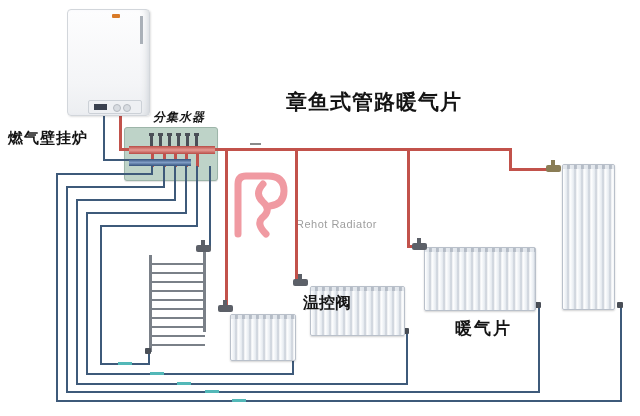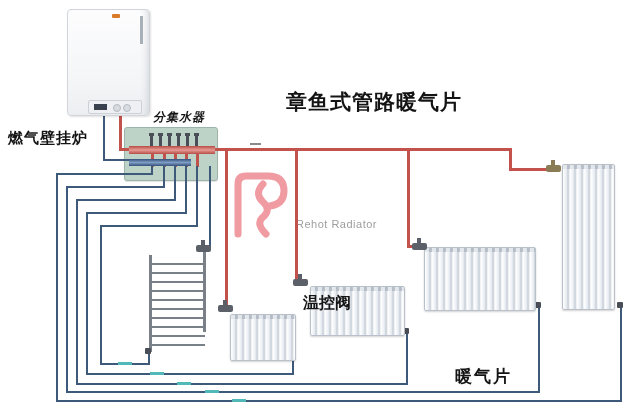--- a/index.html
+++ b/index.html
@@ -43,21 +43,21 @@
   .mf-stem::before{content:"";position:absolute;left:-1px;top:-3px;width:5px;height:3px;background:#4a4f57;}
   .mf-drop{position:absolute;width:3px;height:14px;background:#c0524c;top:153px;z-index:1;}
   
   .rung{position:absolute;height:2px;background:#7a8088;z-index:2;}
   
   .lbl{position:absolute;color:#141414;font-weight:bold;z-index:6;white-space:nowrap;}
   #title{left:286px;top:88px;font-size:21px;letter-spacing:1px;}
   #lbl-boiler{left:8px;top:129px;font-size:15px;letter-spacing:1px;}
   #lbl-manifold{left:153px;top:109px;font-size:12px;letter-spacing:1px;font-style:italic;}
   #lbl-valve{left:303px;top:249px;font-size:16px;margin-top:44px;}
-  #lbl-radiator{left:455px;top:317px;font-size:17px;letter-spacing:2px;margin-top:48px;}
+  #lbl-radiator{left:455px;top:317px;font-size:17px;letter-spacing:2px;}
   
   #watermark{position:absolute;left:230px;top:172px;width:220px;height:70px;z-index:1;}
   #wm-cn{position:absolute;left:64px;top:2px;font-size:38px;font-weight:900;letter-spacing:2px;
        color:#fbfbfb;-webkit-text-stroke:2px #bcbcbc;}
   #wm-en{position:absolute;left:66px;top:46px;font-size:11px;color:#9e9e9e;letter-spacing:.5px;}
   .dash{position:absolute;background:#8a8a8a;z-index:4;}
 </style>
 </head>
 <body>
 

